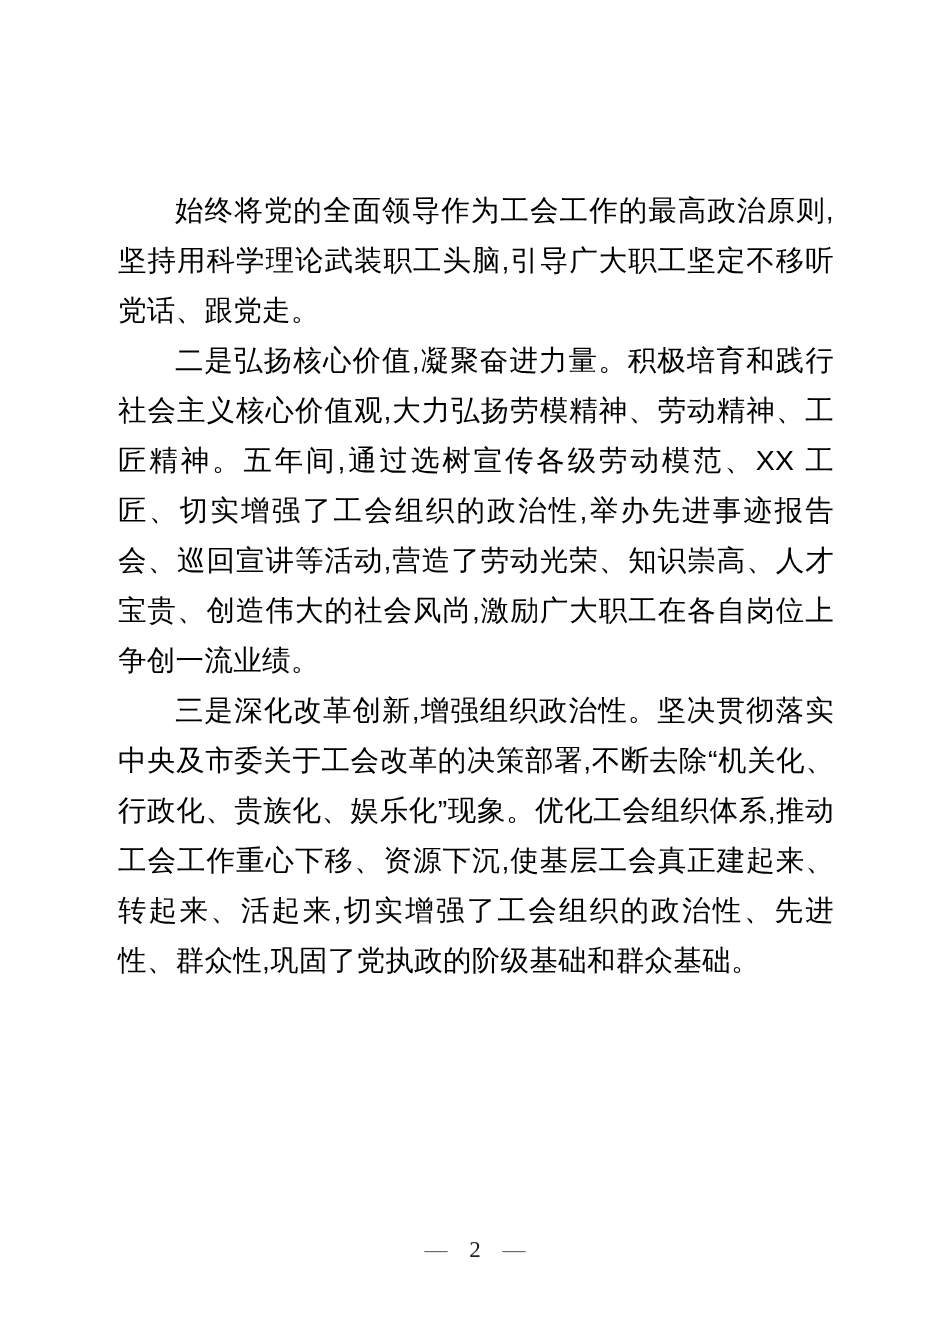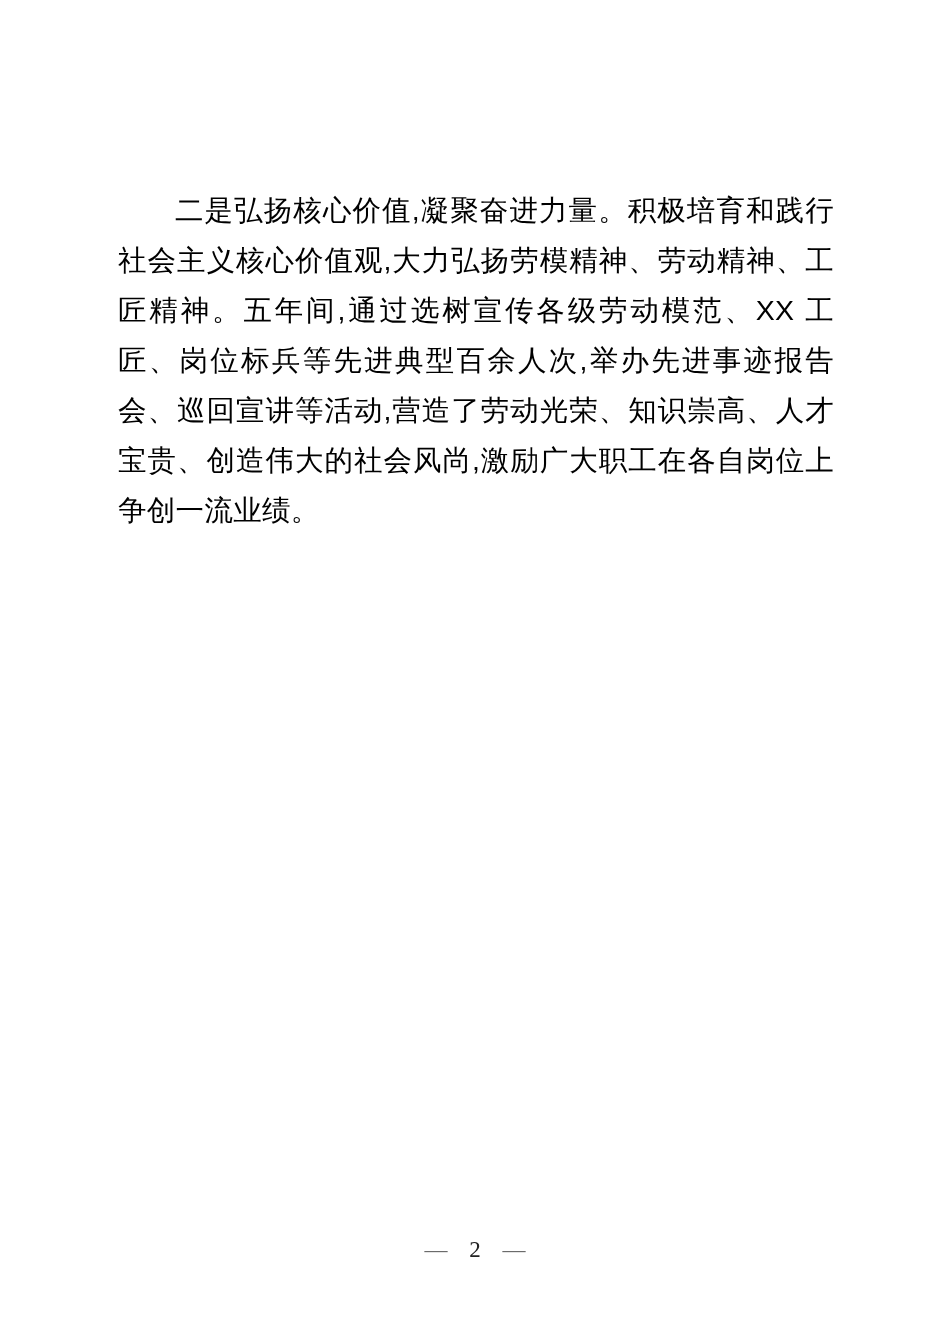--- a/index.html
+++ b/index.html
@@ -52,21 +52,23 @@
     margin: 0 16px;
     color: #222222;
   }
 </style>
 </head>
 <body>
 
 <div class="page">
 
   <div class="doc-body">
-    <p>二是弘扬核心价值,凝聚奋进力量。积极培育和践行社会主义核心价值观,大力弘扬劳模精神、劳动精神、工匠精神。五年间,通过选树宣传各级劳动模范、XX 工匠、岗位标兵等先进典型百余人次,举办先进事迹报告会、巡回宣讲等活动,营造了劳动光荣、知识崇高、人才宝贵、创造伟大的社会风尚,激励广大职工在各自岗位上争创一流业绩。</p>
+    <p>始终将党的全面领导作为工会工作的最高政治原则,坚持用科学理论武装职工头脑,引导广大职工坚定不移听党话、跟党走。</p>
+    <p>二是弘扬核心价值,凝聚奋进力量。积极培育和践行社会主义核心价值观,大力弘扬劳模精神、劳动精神、工匠精神。五年间,通过选树宣传各级劳动模范、XX 工匠、切实增强了工会组织的政治性,举办先进事迹报告会、巡回宣讲等活动,营造了劳动光荣、知识崇高、人才宝贵、创造伟大的社会风尚,激励广大职工在各自岗位上争创一流业绩。</p>
+    <p>三是深化改革创新,增强组织政治性。坚决贯彻落实中央及市委关于工会改革的决策部署,不断去除“机关化、行政化、贵族化、娱乐化”现象。优化工会组织体系,推动工会工作重心下移、资源下沉,使基层工会真正建起来、转起来、活起来,切实增强了工会组织的政治性、先进性、群众性,巩固了党执政的阶级基础和群众基础。</p>
   </div>
 
   <div class="page-footer">
     <span class="dash">—</span>
     <span class="num">2</span>
     <span class="dash">—</span>
   </div>
 
 </div>
 

